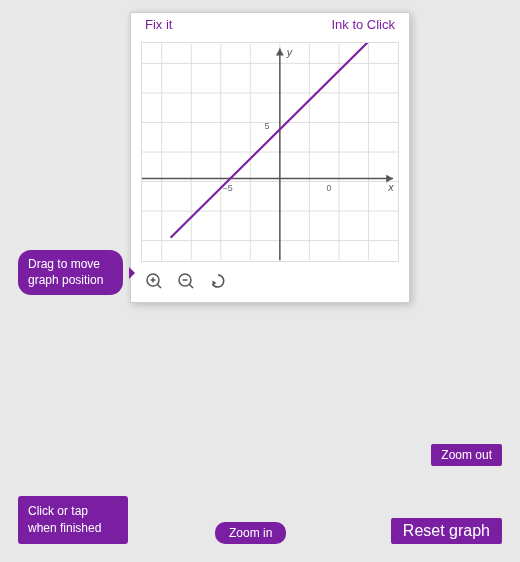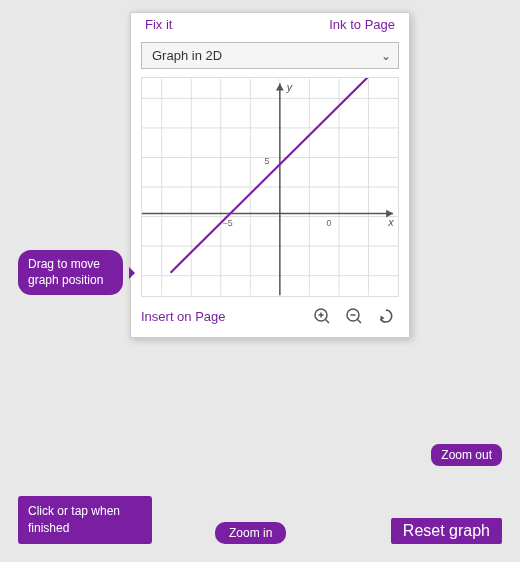--- a/index.html
+++ b/index.html
@@ -180,37 +180,37 @@
       border-left-color: #7a1fa2;
       border-right: none;
     }
 
     .zoom-out-bubble {
       position: absolute;
       background: #7a1fa2;
       color: #fff;
       font-size: 12px;
       padding: 4px 10px;
-      border-radius: 8px;
+      border-radius: 2px;
       bottom: 96px;
       right: 18px;
       z-index: 10;
     }
 
     .click-done-tooltip {
       position: absolute;
       background: #7a1fa2;
       color: #fff;
       font-size: 12px;
       font-weight: 500;
       padding: 7px 10px;
       border-radius: 3px;
       line-height: 1.4;
       white-space: normal;
-      width: 134px;
+      width: 110px;
       left: 18px;
       bottom: 18px;
       z-index: 10;
     }
 
     .zoom-in-tooltip {
       position: absolute;
       background: #7a1fa2;
       color: #fff;
       font-size: 12px;
@@ -235,31 +235,23 @@
   </style>
 </head>
 <body>
 
 <div class="panel">
 
 
 
   <div class="formula-actions">
     <a class="formula-link">Fix it</a>
-    <a class="formula-link">Ink to Page</a>
+    <a class="formula-link">Ink to Click</a>
   </div>
 
-  <div class="dropdown-row">
-    <div class="dropdown-wrapper">
-      <select>
-        <option>Graph in 2D</option>
-      </select>
-      <span class="dropdown-arrow">⌄</span>
-    </div>
-  </div>
 
   <div class="graph-container">
     <svg class="graph-svg" viewBox="0 0 260 220" xmlns="http://www.w3.org/2000/svg">
 
       <line x1="20" y1="0" x2="20" y2="220" stroke="#ddd" stroke-width="1"></line>
       <line x1="50" y1="0" x2="50" y2="220" stroke="#ddd" stroke-width="1"></line>
       <line x1="80" y1="0" x2="80" y2="220" stroke="#ddd" stroke-width="1"></line>
       <line x1="110" y1="0" x2="110" y2="220" stroke="#ddd" stroke-width="1"></line>
       <line x1="140" y1="0" x2="140" y2="220" stroke="#ddd" stroke-width="1"></line>
       <line x1="170" y1="0" x2="170" y2="220" stroke="#ddd" stroke-width="1"></line>
@@ -288,21 +280,20 @@
       <text x="87" y="150" font-size="9" fill="#666" text-anchor="middle">−5</text>
       <text x="190" y="150" font-size="9" fill="#666" text-anchor="middle">0</text>
 
       <text x="127" y="87" font-size="9" fill="#666" text-anchor="middle">5</text>
 
       <line x1="29" y1="197" x2="248" y2="-20" stroke="#7a1fa2" stroke-width="2.2"></line>
     </svg>
   </div>
 
   <div class="bottom-bar">
-    <a class="insert-link">Insert on Page</a>
     <div class="graph-icons">
 
       <button class="icon-btn" title="Zoom in">
         <svg width="18" height="18" viewBox="0 0 18 18">
           <circle cx="8" cy="8" r="6" fill="none" stroke="#555" stroke-width="1.5"></circle>
           <line x1="5.5" y1="8" x2="10.5" y2="8" stroke="#555" stroke-width="1.5"></line>
           <line x1="8" y1="5.5" x2="8" y2="10.5" stroke="#555" stroke-width="1.5"></line>
           <line x1="12.5" y1="12.5" x2="16" y2="16" stroke="#555" stroke-width="1.5"></line>
         </svg>
       </button>

